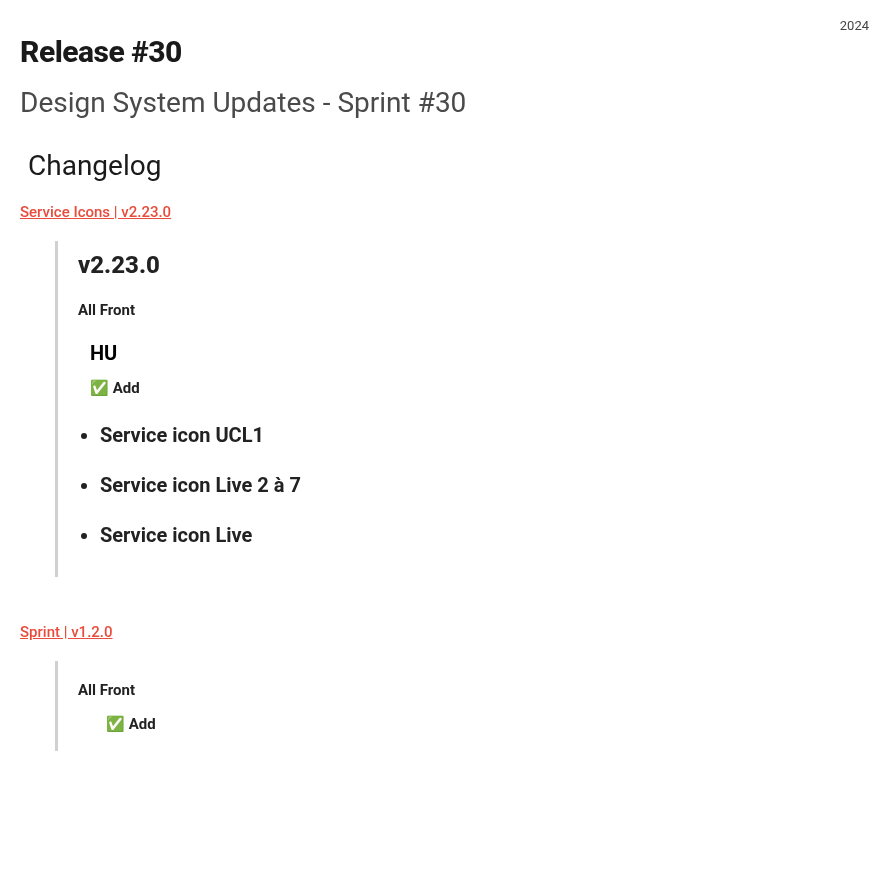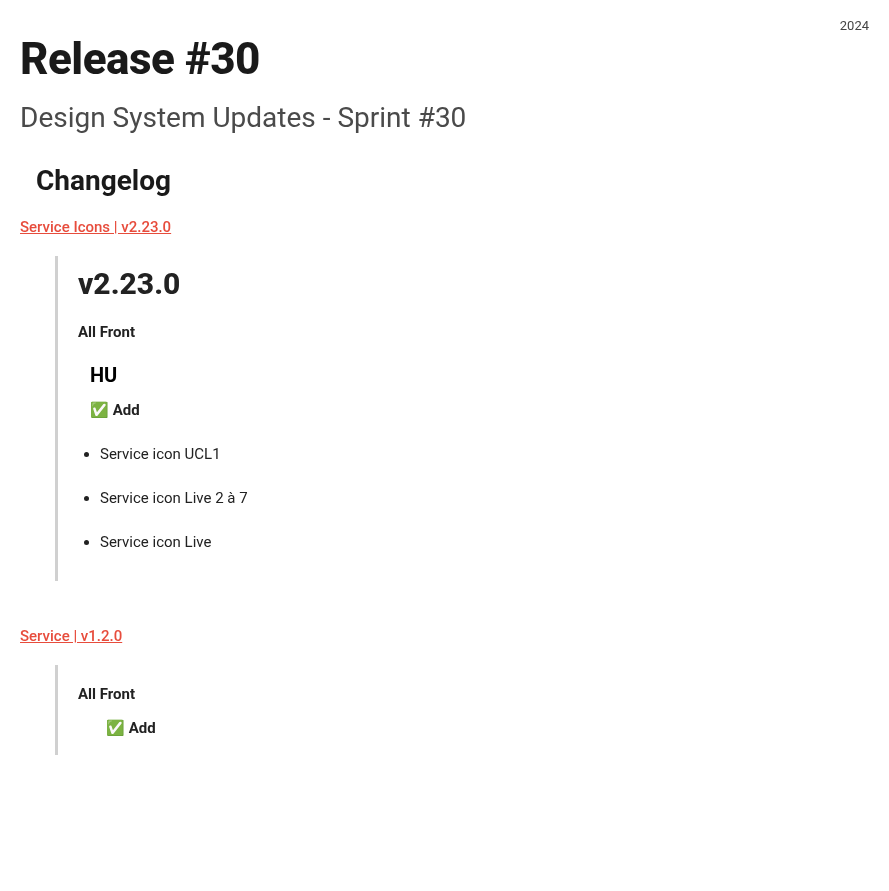--- a/index.html
+++ b/index.html
@@ -16,50 +16,50 @@
       padding: 18px 20px;
       width: 889px;
     }
     .kicker {
       font-size: 13px;
       color: #444;
       margin-bottom: 2px;
       text-align: right;
     }
     h1.title {
-      font-size: 44px;
+      font-size: 30px;
       font-weight: 800;
       letter-spacing: -0.5px;
       margin: 0 0 18px 0;
       line-height: 1.1;
     }
     .subtitle {
       font-size: 28px;
       color: #4a4a4a;
       font-weight: 400;
       margin: 0 0 30px 0;
     }
     h2.section {
       font-size: 28px;
-      font-weight: 700;
-      margin: 25px 0 20px 16px;
+      font-weight: 400;
+      margin: 25px 0 20px 8px;
     }
     a.changelog-link {
       color: #e74c3c;
       text-decoration: underline;
       font-size: 15px;
       font-weight: 500;
     }
     .changelog-block {
       border-left: 3px solid #d0d0d0;
       margin: 20px 0 45px 35px;
       padding: 4px 10px 4px 20px;
     }
     .version {
-      font-size: 30px;
+      font-size: 24px;
       font-weight: 800;
       margin: 6px 0 22px 0;
       color: #222;
     }
     .group-1 {
       font-size: 15px;
       font-weight: 700;
       margin: 16px 0 16px 0;
       color: #222;
     }
@@ -80,24 +80,24 @@
     }
     .action-line.indent-2 {
       margin-left: 28px;
     }
     ul.items {
       margin: 8px 0 6px 0;
       padding-left: 22px;
       list-style-type: disc;
     }
     ul.items li {
-      font-size: 15px;
+      font-size: 20px;
       color: #222;
       margin: 26px 0;
-      font-weight: 400;
+      font-weight: 700;
     }
     .emoji {
       font-size: 15px;
     }
   </style>
 </head>
 <body>
 
 
 
@@ -118,21 +118,21 @@
     <span>Add</span>
   </div>
   <ul class="items">
     <li>Service icon UCL1</li>
     <li>Service icon Live 2 à 7</li>
     <li>Service icon Live</li>
   </ul>
 </div>
 
 
-<a class="changelog-link" href="#">Service | v1.2.0</a>
+<a class="changelog-link" href="#">Sprint | v1.2.0</a>
 <div class="changelog-block">
   <div class="group-1">All Front</div>
   <div class="action-line indent-2">
     <span class="emoji">✅</span>
     <span>Add</span>
   </div>
 </div>
 
 
 

